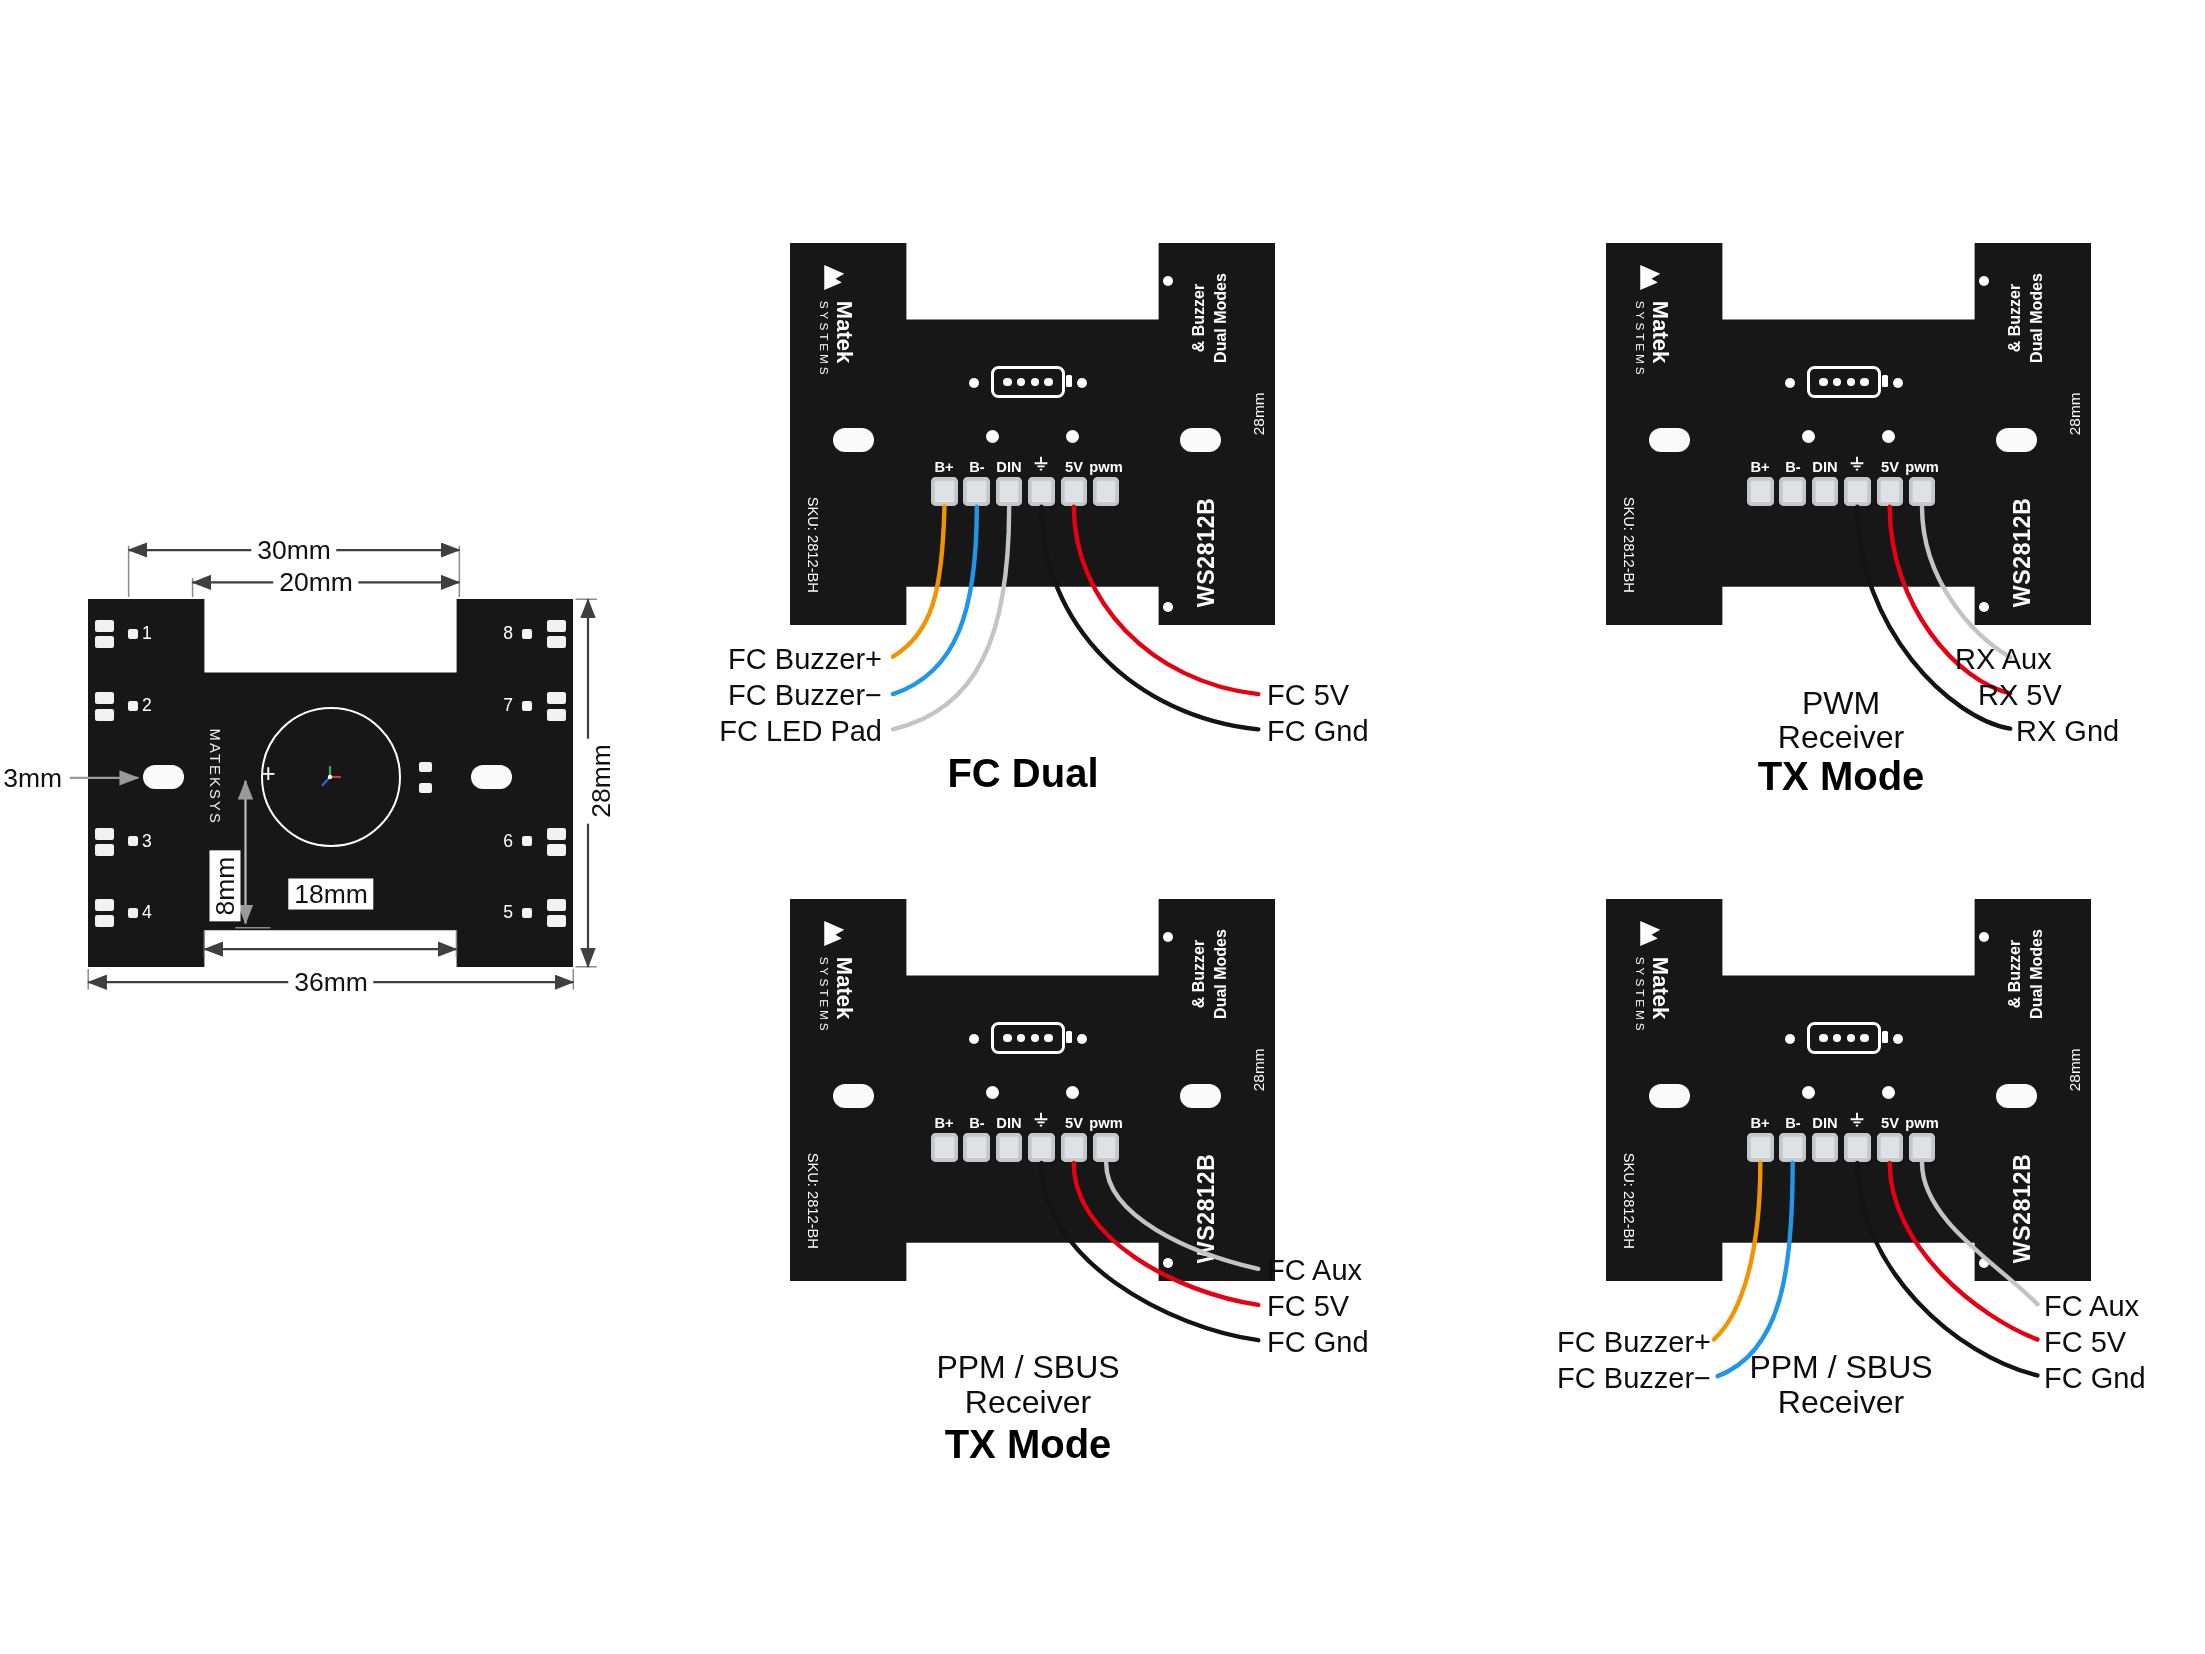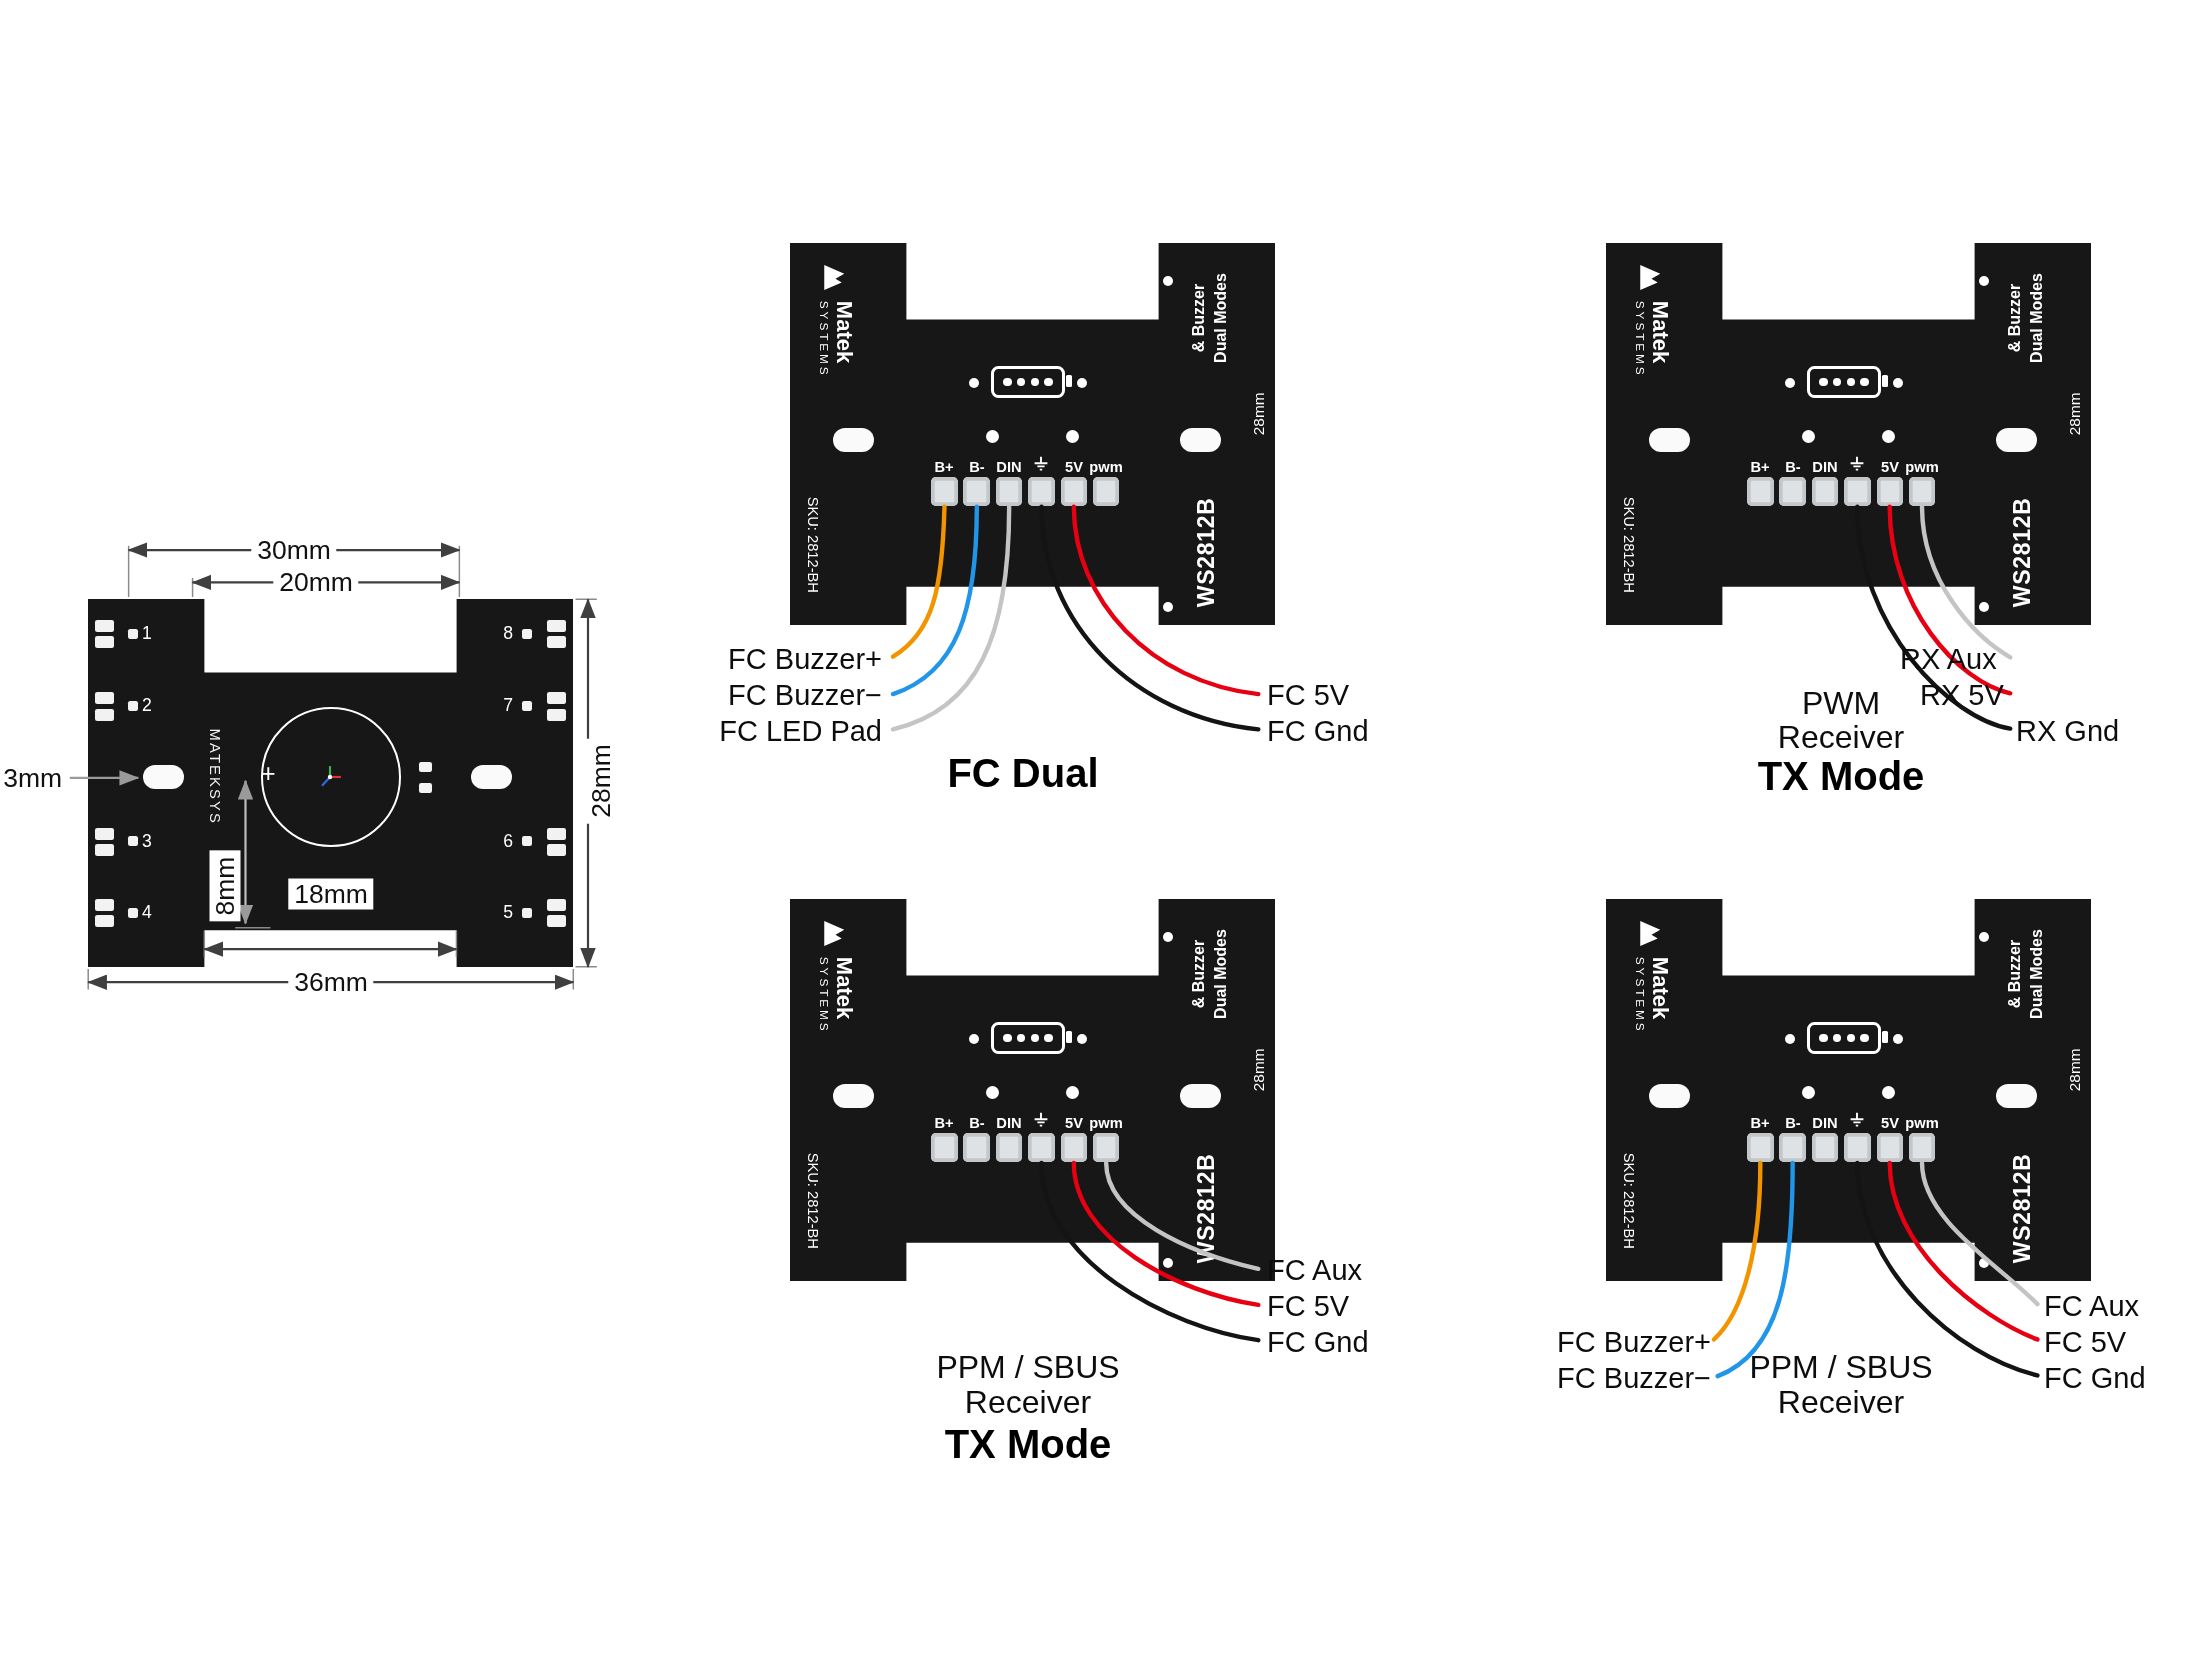--- a/index.html
+++ b/index.html
@@ -379,22 +379,22 @@
     <path d="M2527,1582 C2527,1725 2662,1845 2772,1871" fill="none" stroke-width="6" stroke-linecap="round" stroke="#141414"></path>
   </svg>
 
   <div class="wire-label right" style="left:882px;top:659px">FC Buzzer+</div>
   <div class="wire-label right" style="left:882px;top:695px">FC Buzzer−</div>
   <div class="wire-label right" style="left:882px;top:731px">FC LED Pad</div>
   <div class="wire-label" style="left:1267px;top:695px">FC 5V</div>
   <div class="wire-label" style="left:1267px;top:731px">FC Gnd</div>
   <div class="mode-title" style="left:1023px;top:773px">FC Dual</div>
 
-  <div class="wire-label" style="left:1900px;top:659px">RX Aux</div>
-  <div class="wire-label" style="left:1920px;top:695px">RX 5V</div>
+  <div class="wire-label" style="left:1955px;top:659px">RX Aux</div>
+  <div class="wire-label" style="left:1978px;top:695px">RX 5V</div>
   <div class="wire-label" style="left:2016px;top:731px">RX Gnd</div>
   <div class="receiver" style="left:1841px;top:703px">PWM</div>
   <div class="receiver" style="left:1841px;top:737px">Receiver</div>
   <div class="mode-title" style="left:1841px;top:776px">TX Mode</div>
 
   <div class="wire-label" style="left:1267px;top:1270px">FC Aux</div>
   <div class="wire-label" style="left:1267px;top:1306px">FC 5V</div>
   <div class="wire-label" style="left:1267px;top:1342px">FC Gnd</div>
   <div class="receiver" style="left:1028px;top:1367px">PPM / SBUS</div>
   <div class="receiver" style="left:1028px;top:1402px">Receiver</div>

